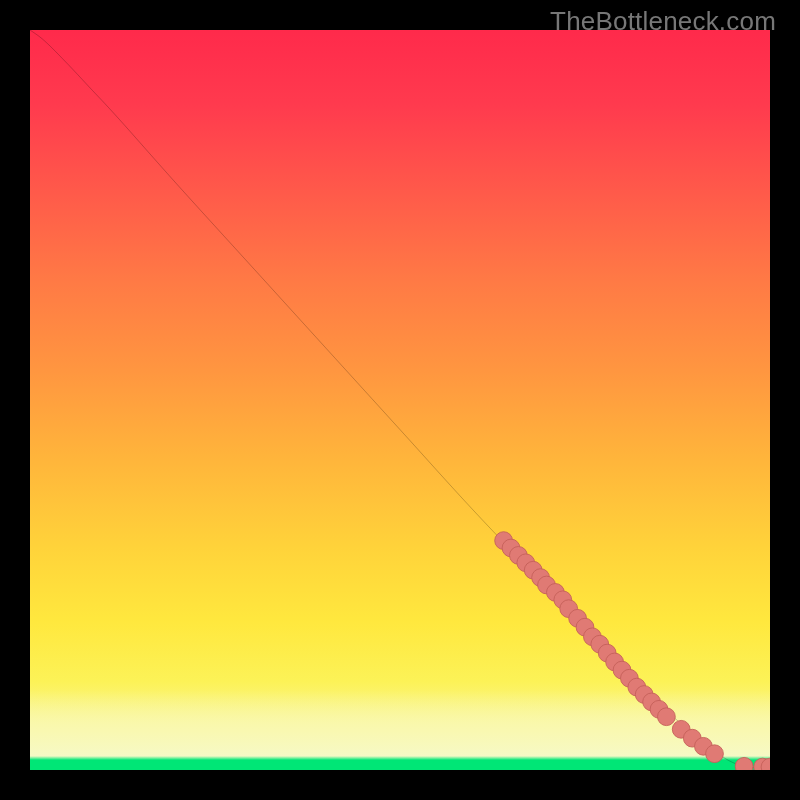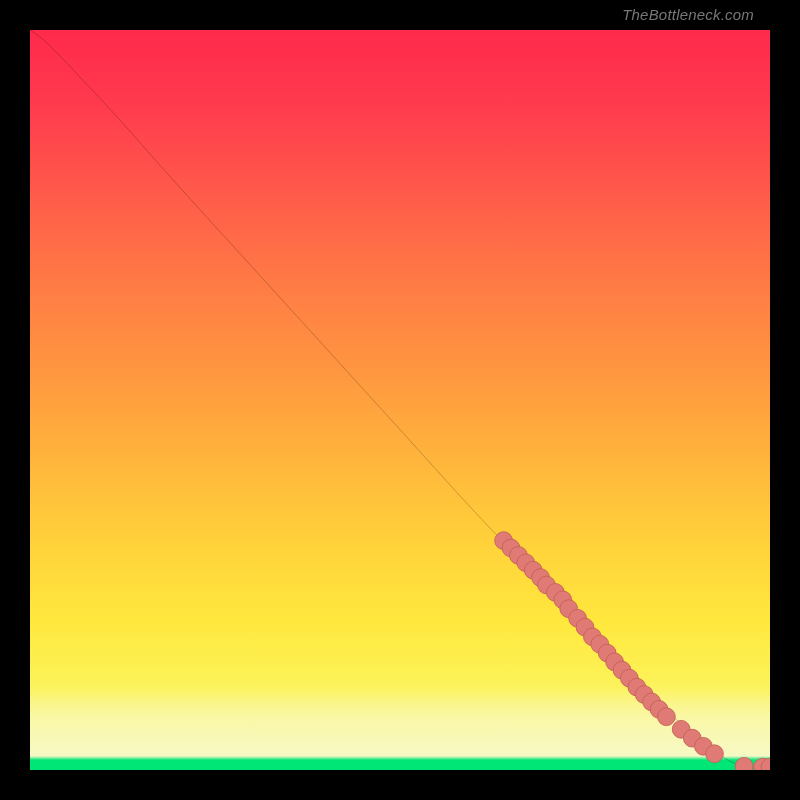--- a/index.html
+++ b/index.html
@@ -56,26 +56,25 @@
   }
   svg.overlay {
     position: absolute;
     inset: 0;
     width: 100%;
     height: 100%;
   }
   .attribution {
     position: absolute;
     top: 6px;
-    right: 46px;
+    right: 24px;
     color: #777;
-    font-size: 15px;
+    font-size: 26px;
     letter-spacing: 0.2px;
     user-select: none;
-    font-style: italic;
   }
 </style>
 </head>
 <body>
 
 <div class="stage">
 
   <div class="attribution">TheBottleneck.com</div>
 
   <div class="plot-area">

